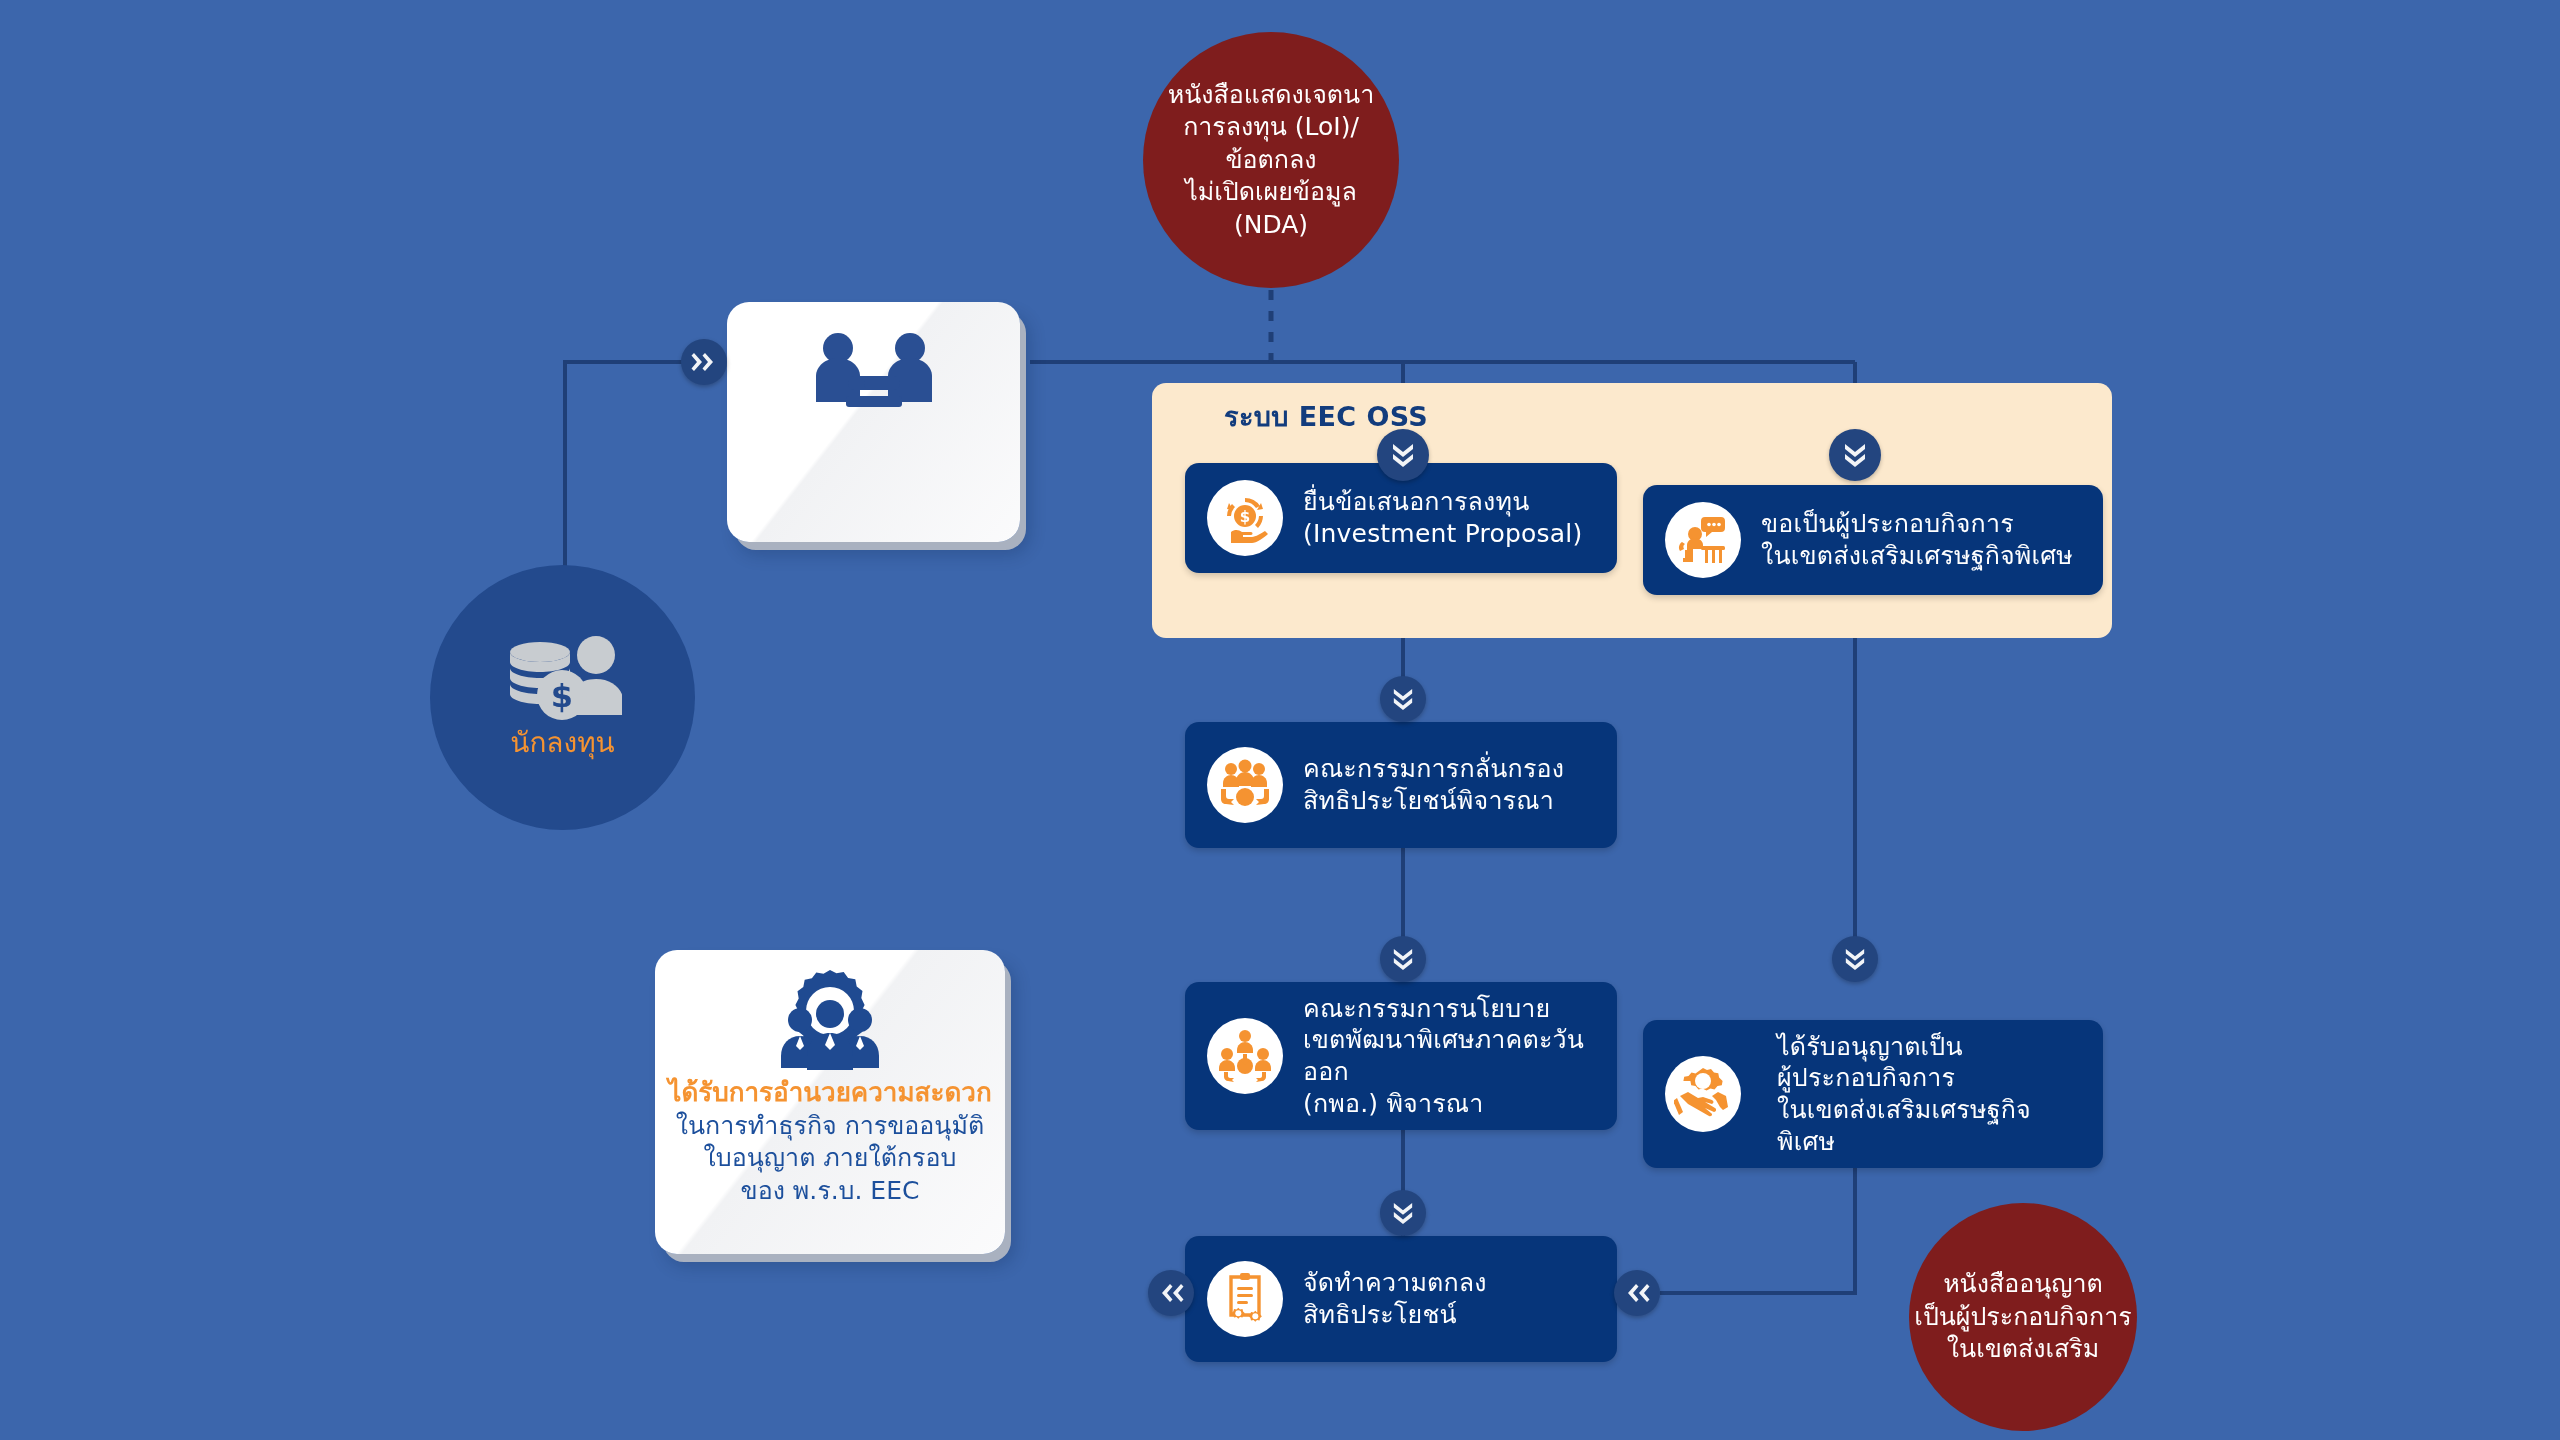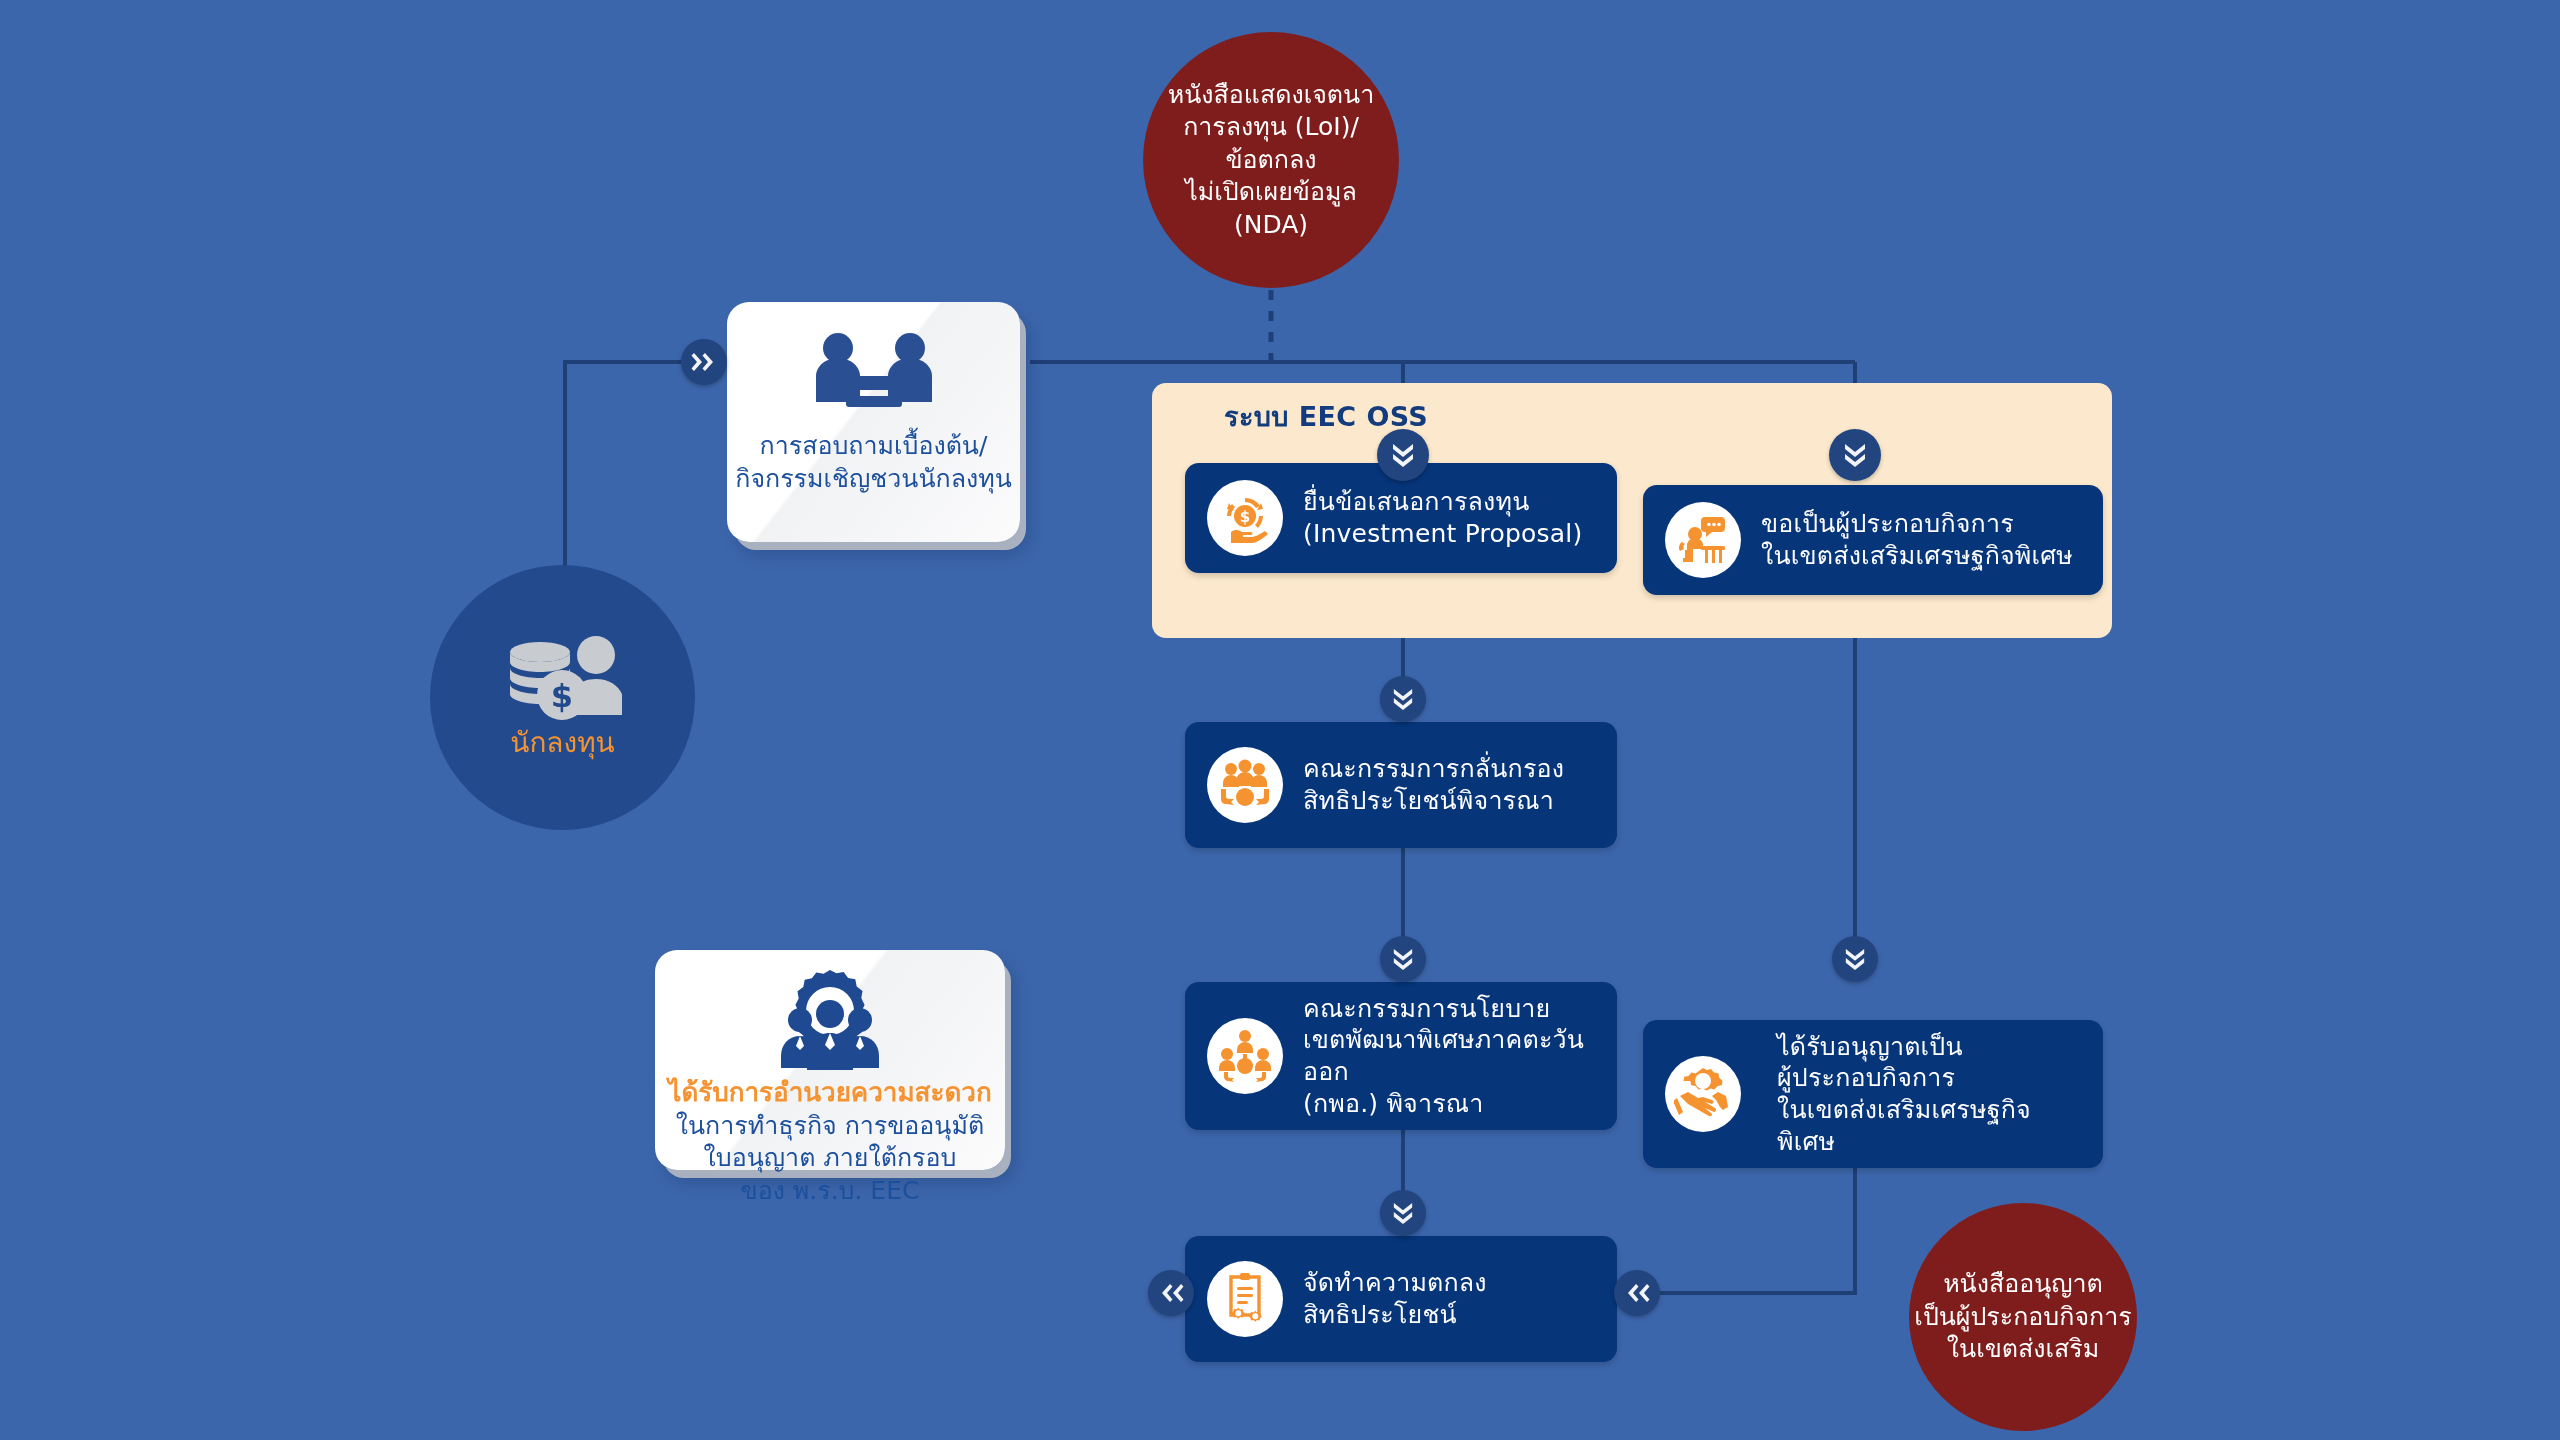--- a/index.html
+++ b/index.html
@@ -150,27 +150,23 @@
           <circle cx="30" cy="16" r="15"></circle>
           <path d="M8 44c0-10 10-18 22-18s22 8 22 18v26H8z"></path>
           <rect x="40" y="44" width="36" height="14" rx="6"></rect>
           <circle cx="102" cy="16" r="15"></circle>
           <path d="M124 44c0-10-10-18-22-18s-22 8-22 18v26h44z"></path>
           <rect x="56" y="44" width="36" height="14" rx="6"></rect>
           <rect x="38" y="64" width="56" height="11" rx="3"></rect>
         </g>
       </svg>
     </span>
-    <div class="wtx" style="margin-top:14px;">
-      <div>การสอบถามเบื้องต้น/</div>
-      <div>กิจกรรมเชิญชวนนักลงทุน</div>
-    </div>
-  </div>
-
-  <div class="wcard" style="left:655px;top:950px;width:350px;height:220px;padding-top:18px;justify-content:flex-start;">
+  </div>
+
+  <div class="wcard" style="left:655px;top:950px;width:350px;height:304px;padding-top:18px;justify-content:flex-start;">
     <span style="line-height:0;">
       <svg width="120" height="102" viewBox="0 0 120 102">
         <g fill="#1f4a91">
           <path d="M60 2l6.5 3.3 7.2-1.2 4.4 5.8 7.2 1.4 1.4 7.2 5.8 4.4-1.2 7.2L94.6 37l-3.3 6.5 3.3 6.5-3.3 6.5 1.2 7.2-5.8 4.4-1.4 7.2-7.2 1.4-4.4 5.8-7.2-1.2L60 84l-6.5-3.3-7.2 1.2-4.4-5.8-7.2-1.4-1.4-7.2-5.8-4.4 1.2-7.2L25.4 50l3.3-6.5-3.3-6.5 3.3-6.5-1.2-7.2 5.8-4.4 1.4-7.2 7.2-1.4 4.4-5.8 7.2 1.2z"></path>
           <circle cx="60" cy="43" r="24" fill="#ffffff"></circle>
 
           <circle cx="30" cy="52" r="12"></circle>
           <path d="M11 88c0-12 8-20 19-20s19 8 19 20v12H11z"></path>
           <circle cx="90" cy="52" r="12"></circle>
           <path d="M71 88c0-12 8-20 19-20s19 8 19 20v12H71z"></path>

